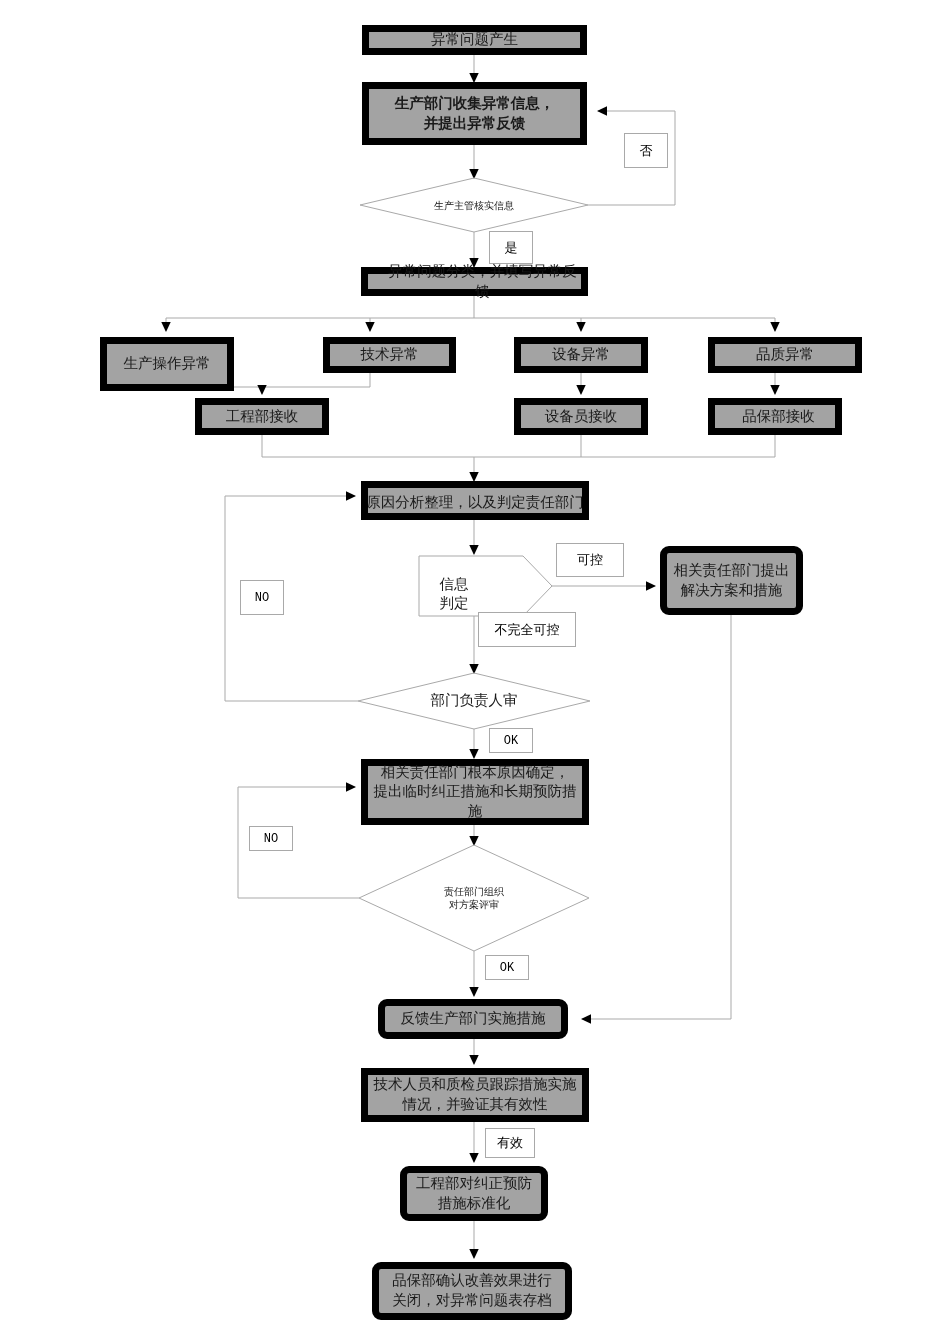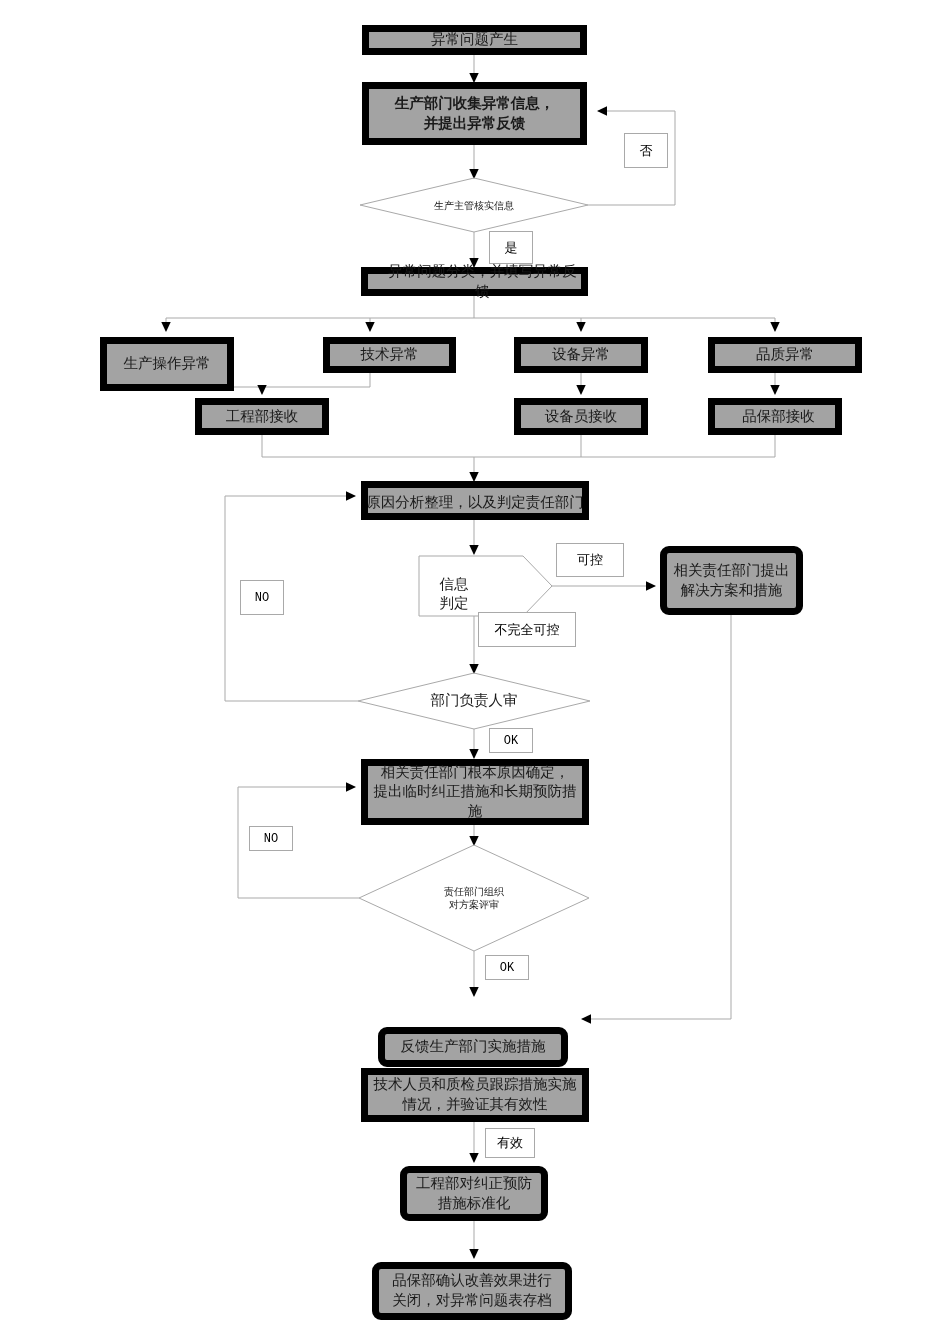--- a/index.html
+++ b/index.html
@@ -196,21 +196,21 @@
 
   <div class="shapetext cn12" style="left:408px;top:880px;width:132px;height:36px;align-items:center;">
     <span style="white-space:pre-line;">责任部门组织
 对方案评审</span>
   </div>
 
   <div class="lbl latin" style="position:absolute;left:485px;top:955px;width:42px;height:23px;display:flex;align-items:center;justify-content:center;">
     <span>OK</span>
   </div>
 
-  <div class="node round cn14" style="left:378px;top:999px;width:190px;height:40px;margin-top:28px;">
+  <div class="node round cn14" style="left:378px;top:999px;width:190px;height:40px;">
     <span class="txt">反馈生产部门实施措施</span>
   </div>
 
   <div class="node rect cn14" style="left:361px;top:1068px;width:228px;height:54px;">
     <span class="txt" style="white-space:pre-line;">技术人员和质检员跟踪措施实施
 情况，并验证其有效性</span>
   </div>
 
   <div class="lbl" style="position:absolute;left:485px;top:1128px;width:48px;height:28px;display:flex;align-items:center;justify-content:center;">
     <span>有效</span>

